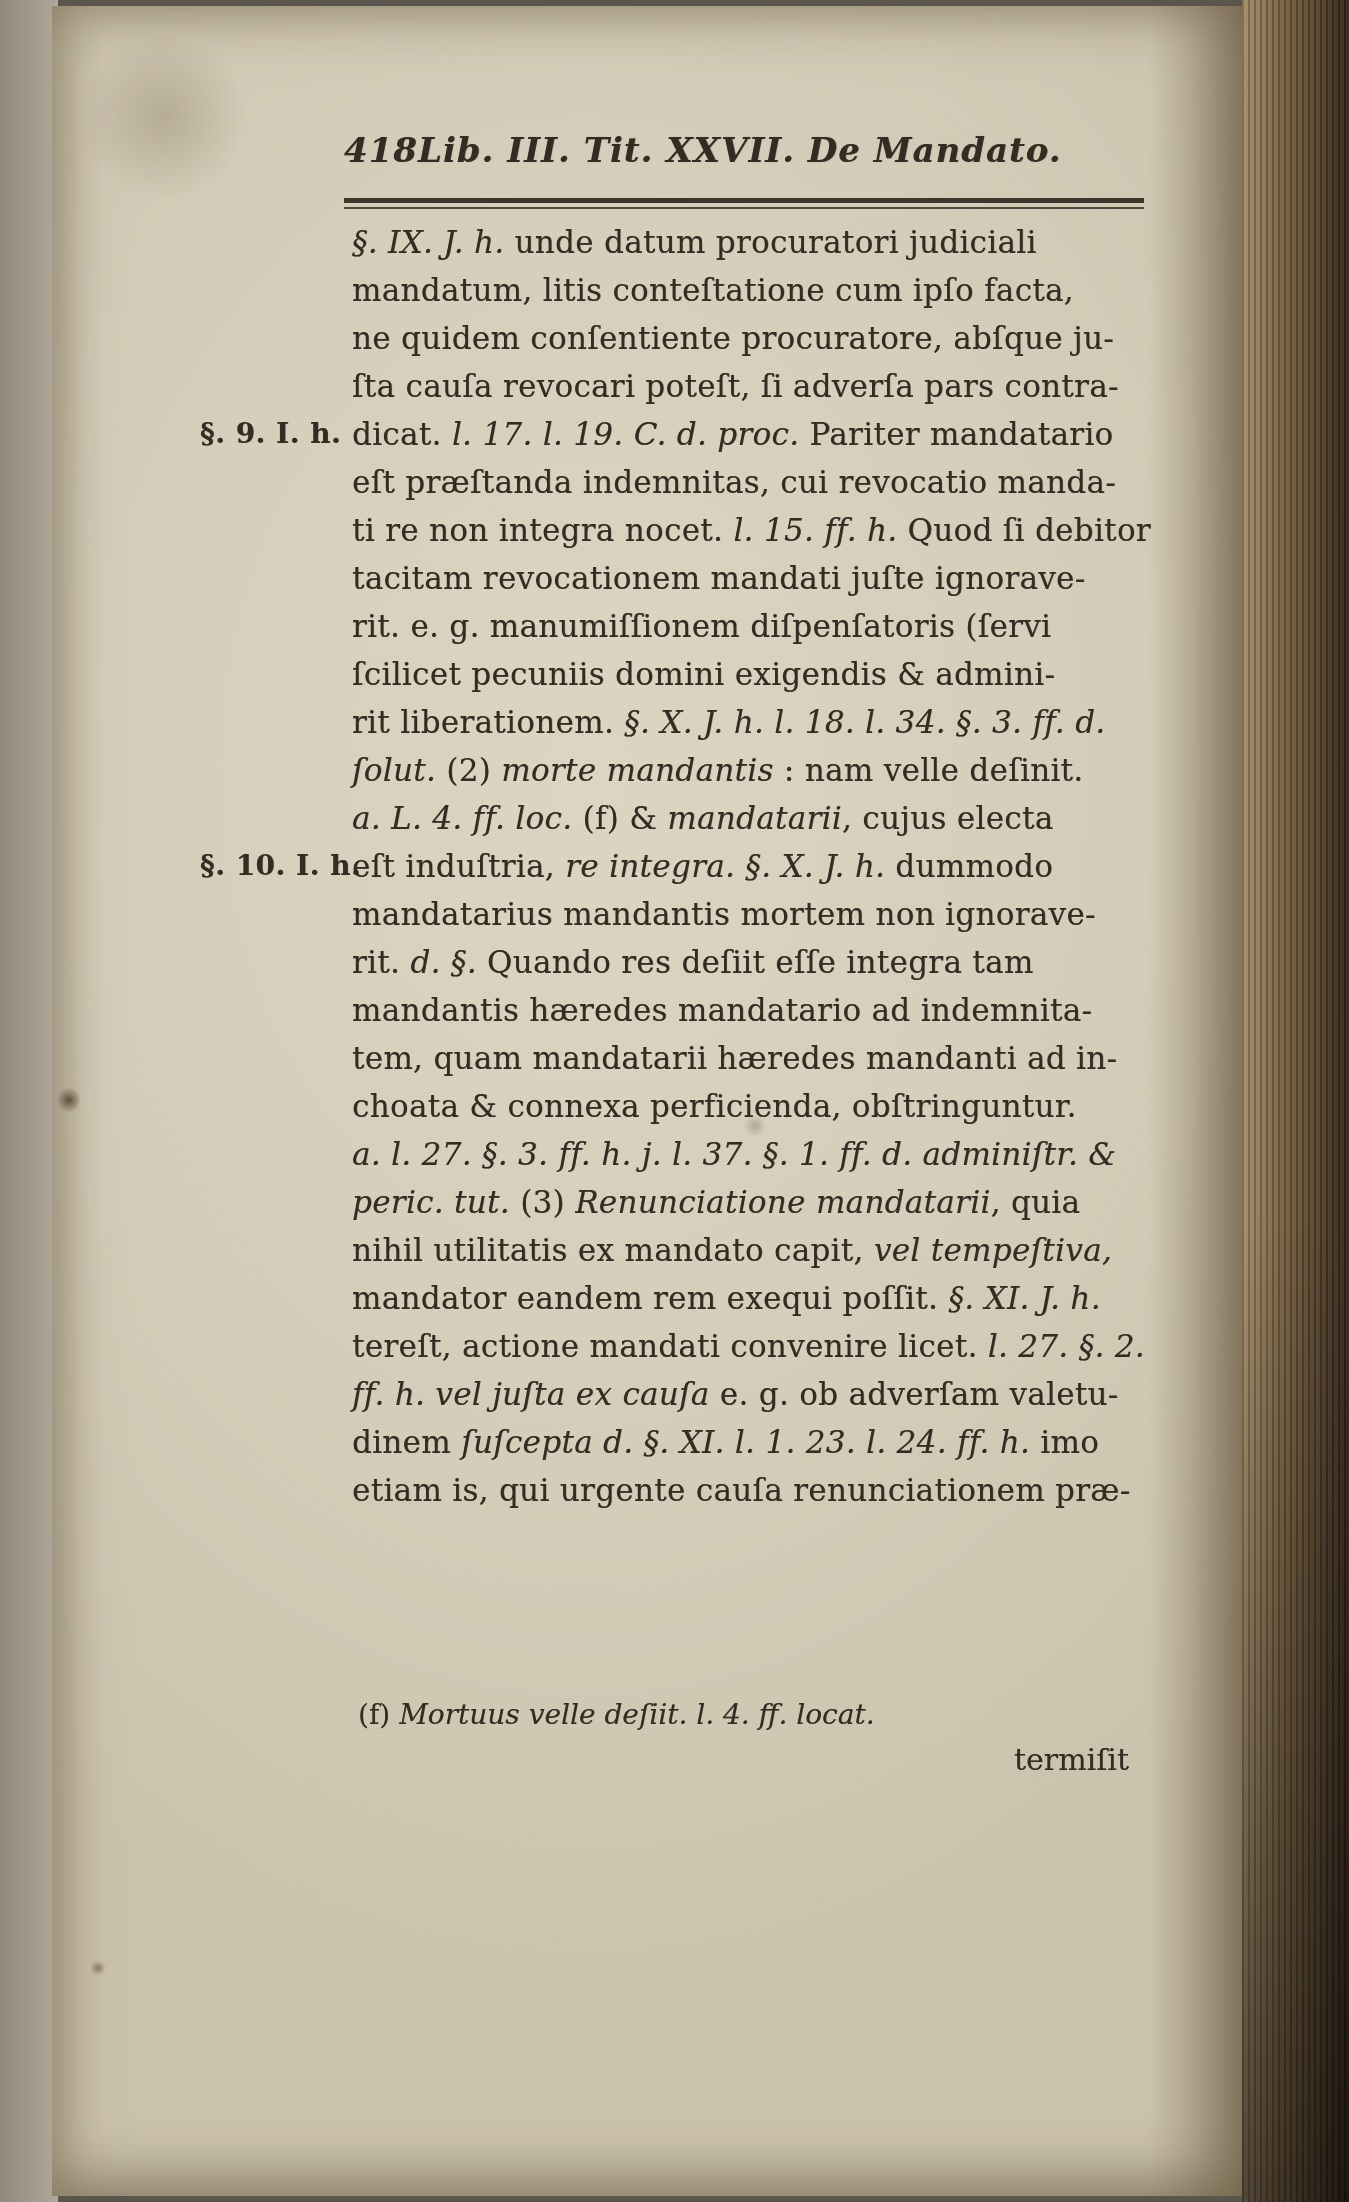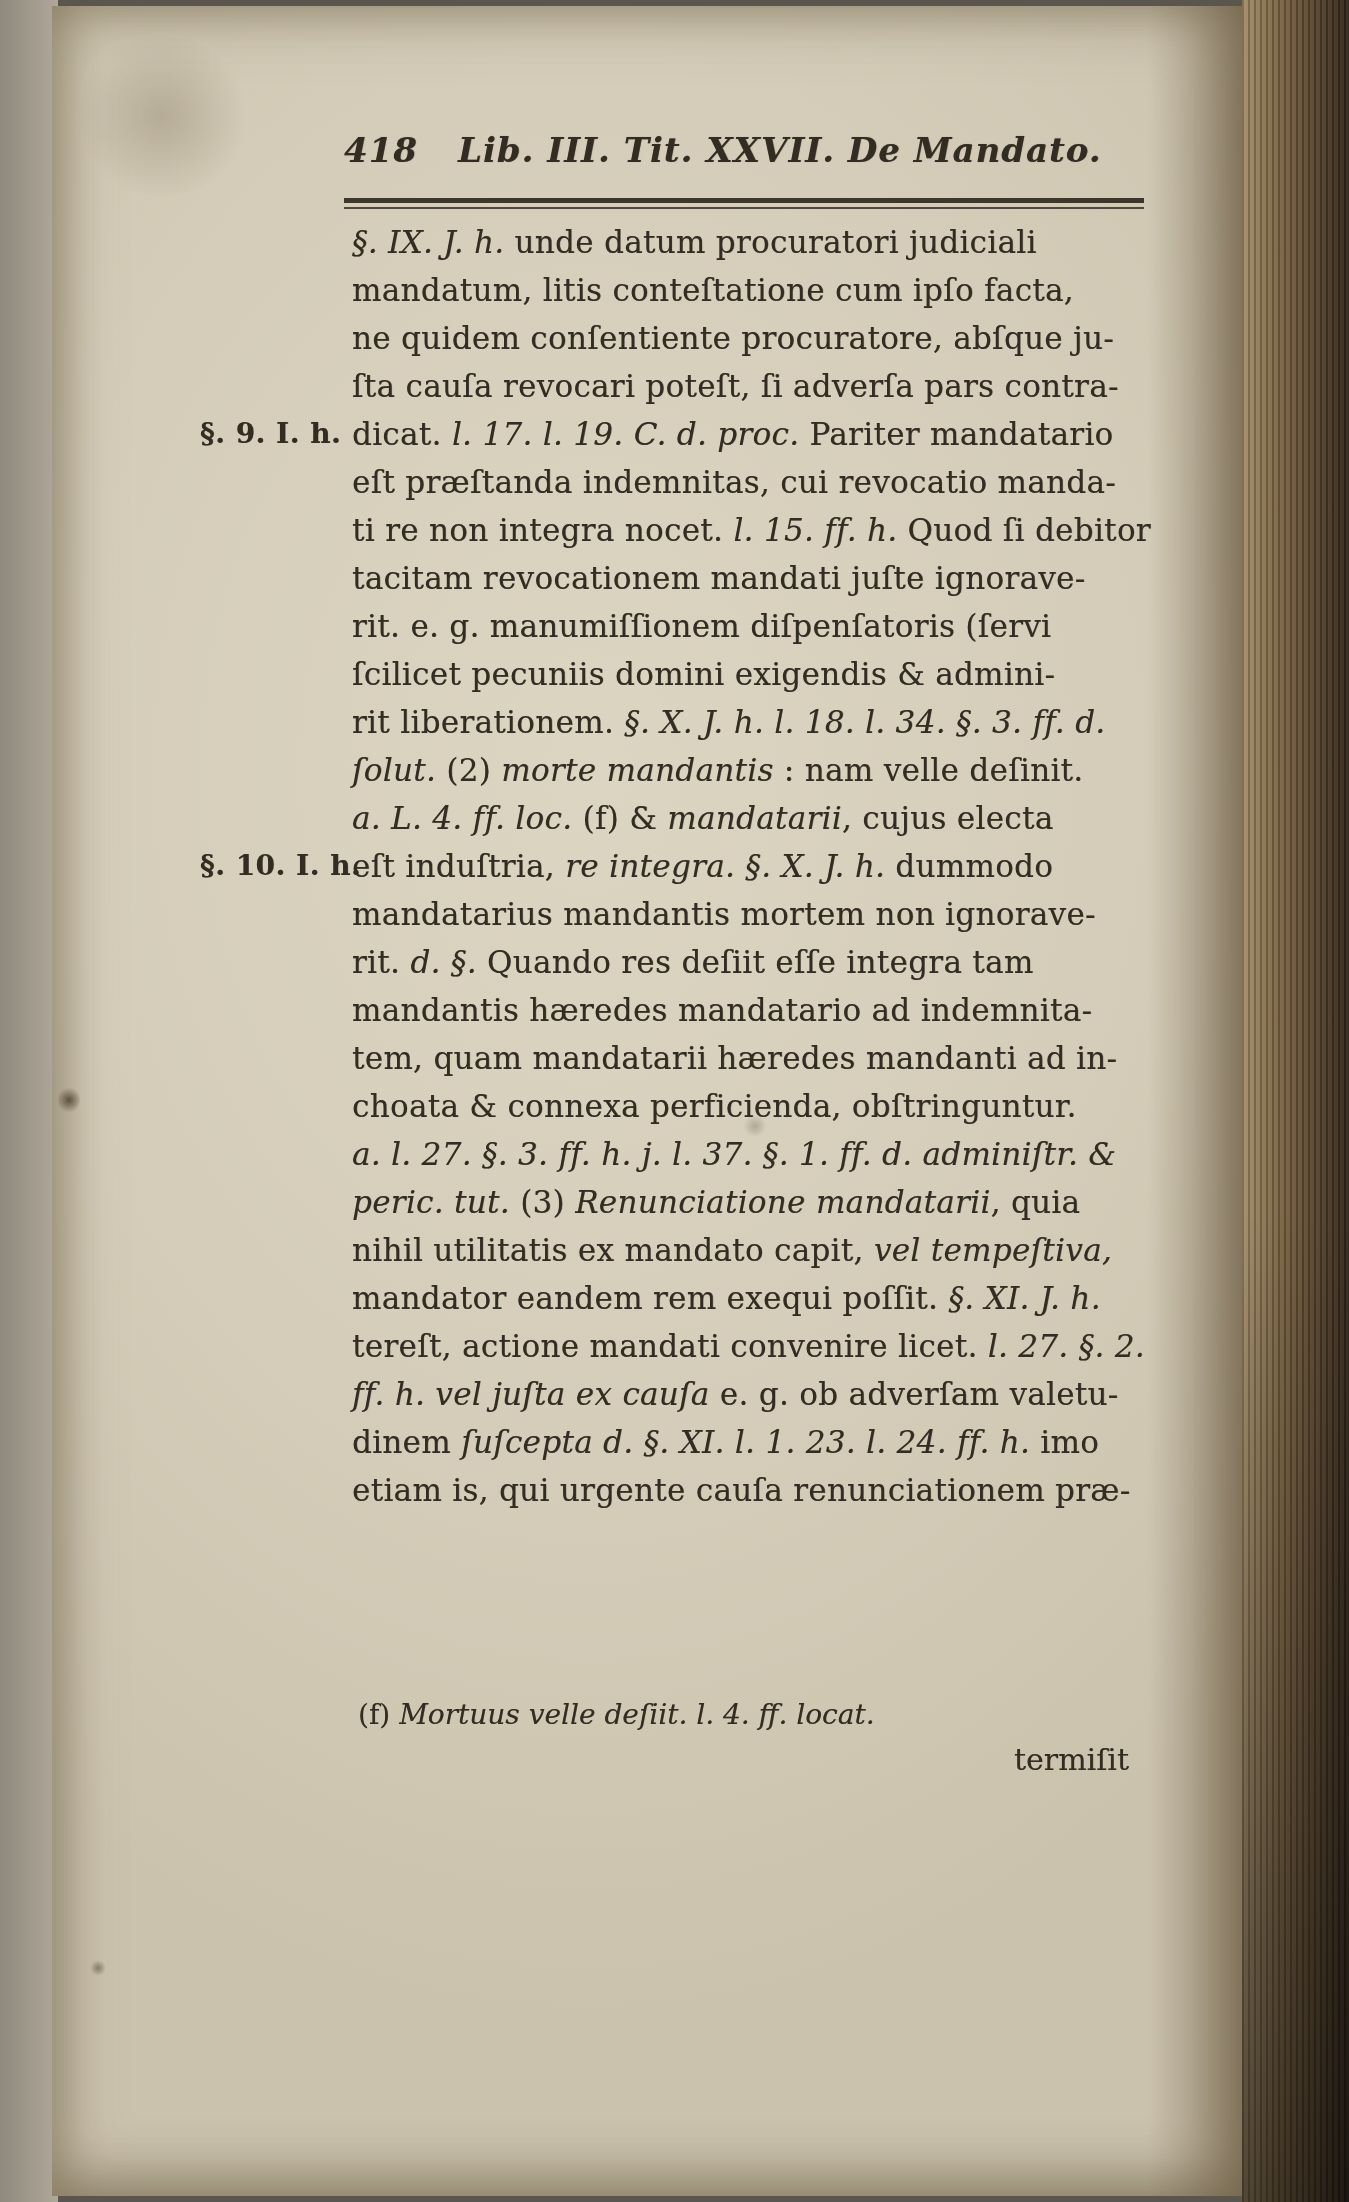--- a/index.html
+++ b/index.html
@@ -36,21 +36,21 @@
   .page-edges{
     position:absolute;right:0;top:0;width:107px;height:100%;
     background:
       linear-gradient(180deg, rgba(0,0,0,0) 55%, rgba(0,0,0,0.5) 100%),
       repeating-linear-gradient(90deg, rgba(0,0,0,0.20) 0 2px, rgba(255,255,255,0.05) 2px 6px),
       linear-gradient(90deg,#a28c68 0%,#7a6342 35%,#55422b 70%,#31251a 100%);
   }
 
   .header-row{
     position:absolute;left:292px;top:124px;
-    display:flex;gap:40px;align-items:baseline;
+    display:flex;align-items:baseline;
     color:var(--ink,#322c23);
     font-weight:bold;font-style:italic;
     font-size:34px;letter-spacing:1px;
     text-shadow:0.4px 0.4px 0.7px rgba(50,42,30,0.55);
     white-space:nowrap;
   }
   .rule{
     position:absolute;left:292px;top:192px;width:800px;height:4px;
     border-top:5px solid rgba(45,38,28,0.9);
     border-bottom:2px solid rgba(45,38,28,0.8);

